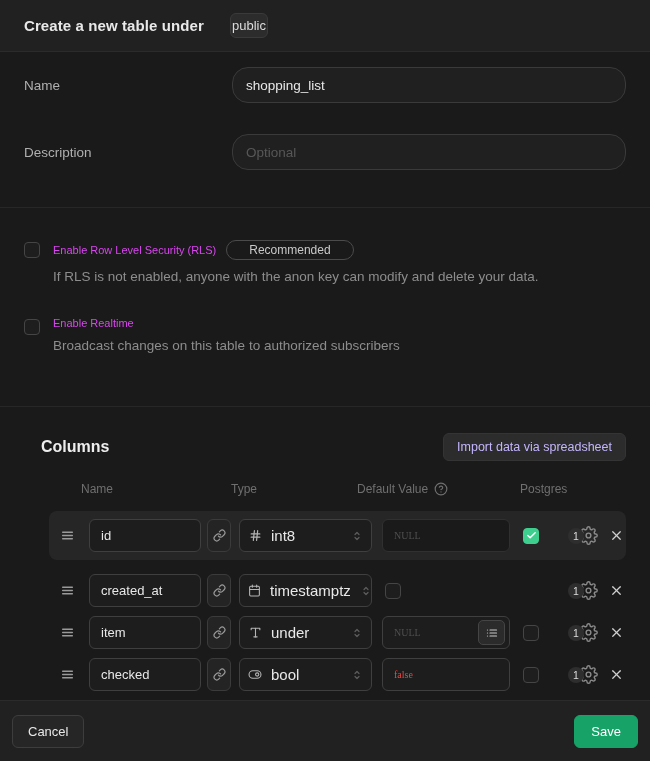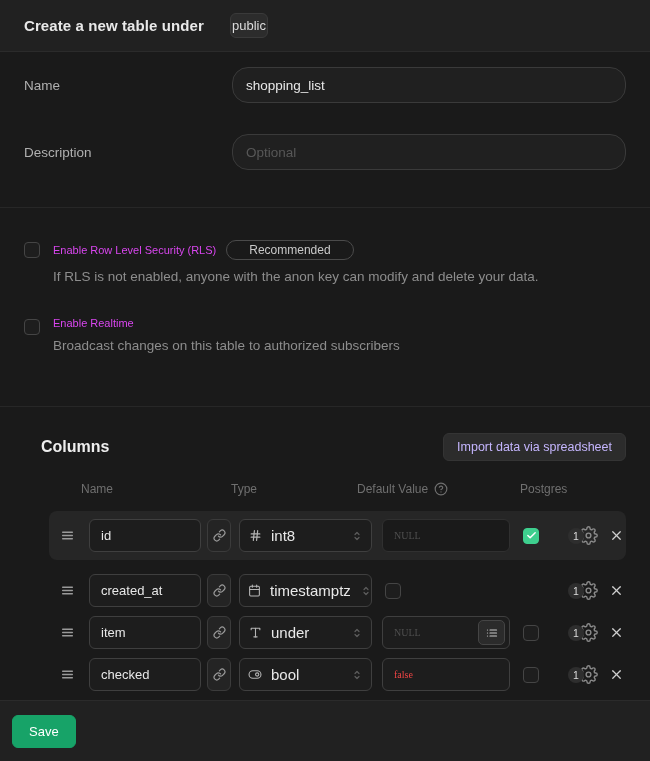--- a/index.html
+++ b/index.html
@@ -453,16 +453,17 @@
                 <line x1="6" y1="6" x2="18" y2="18"></line>
               </svg>
           </button>
         </div>
       </div>
 
     </div>
   </div>
 
   <div class="ftr">
+    <button class="btn-cancel">Cancel</button>
     <button class="btn-save">Save</button>
   </div>
 
 </div>
 
 </body></html>

